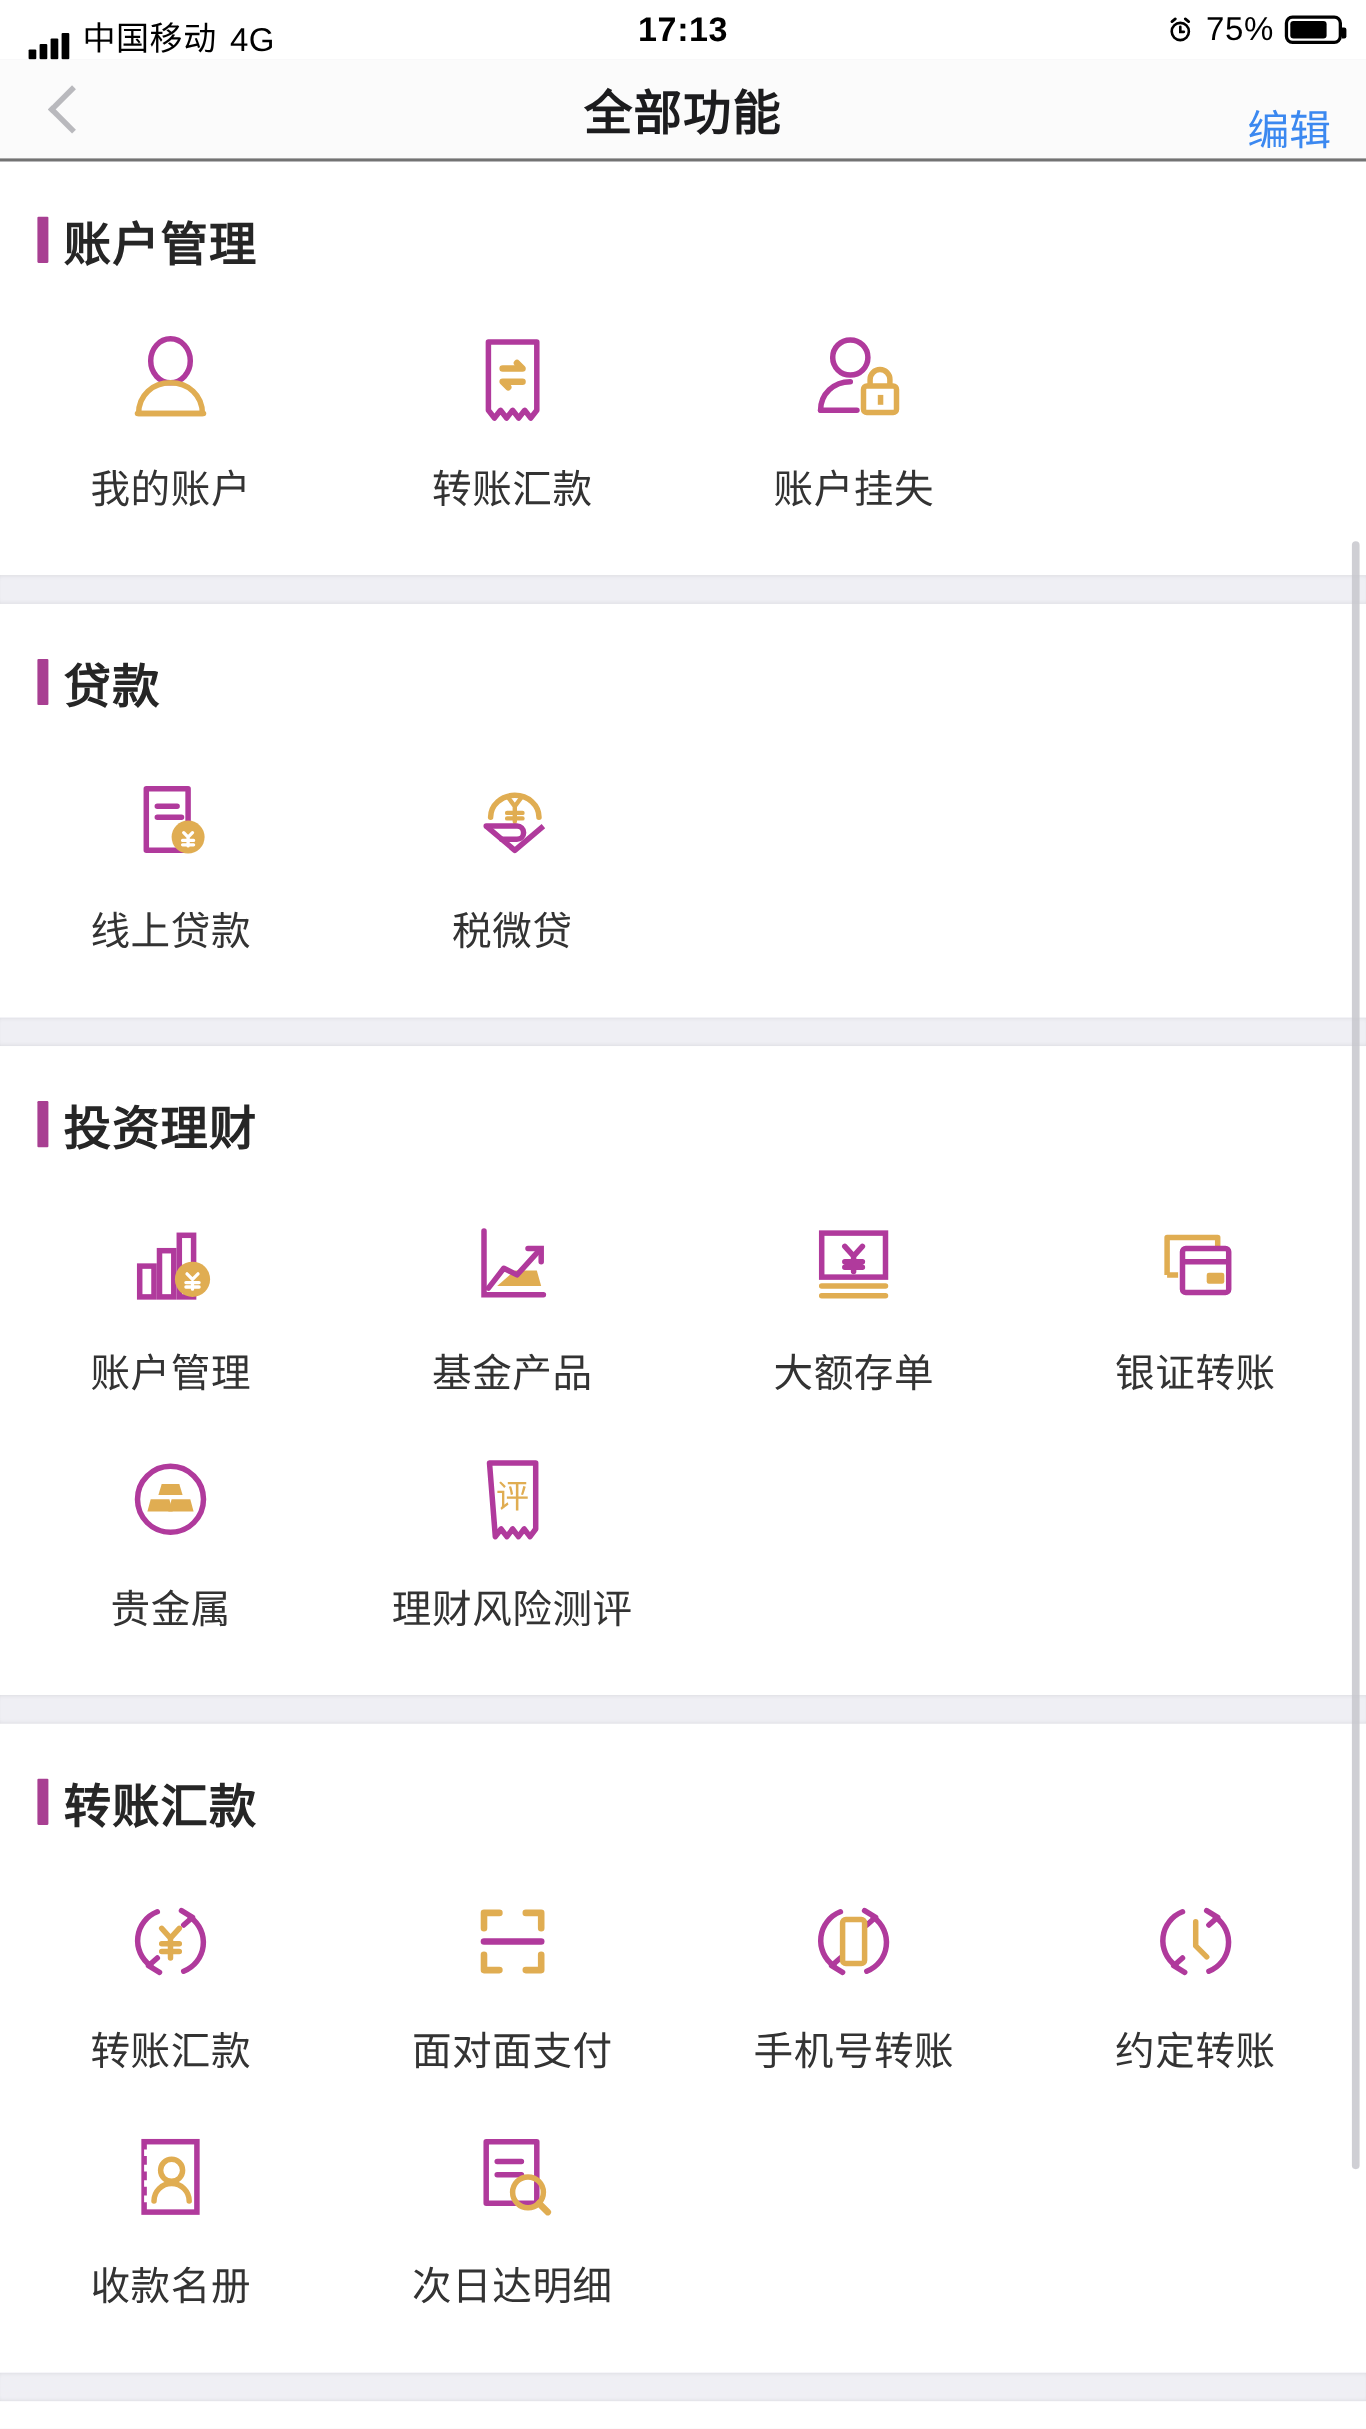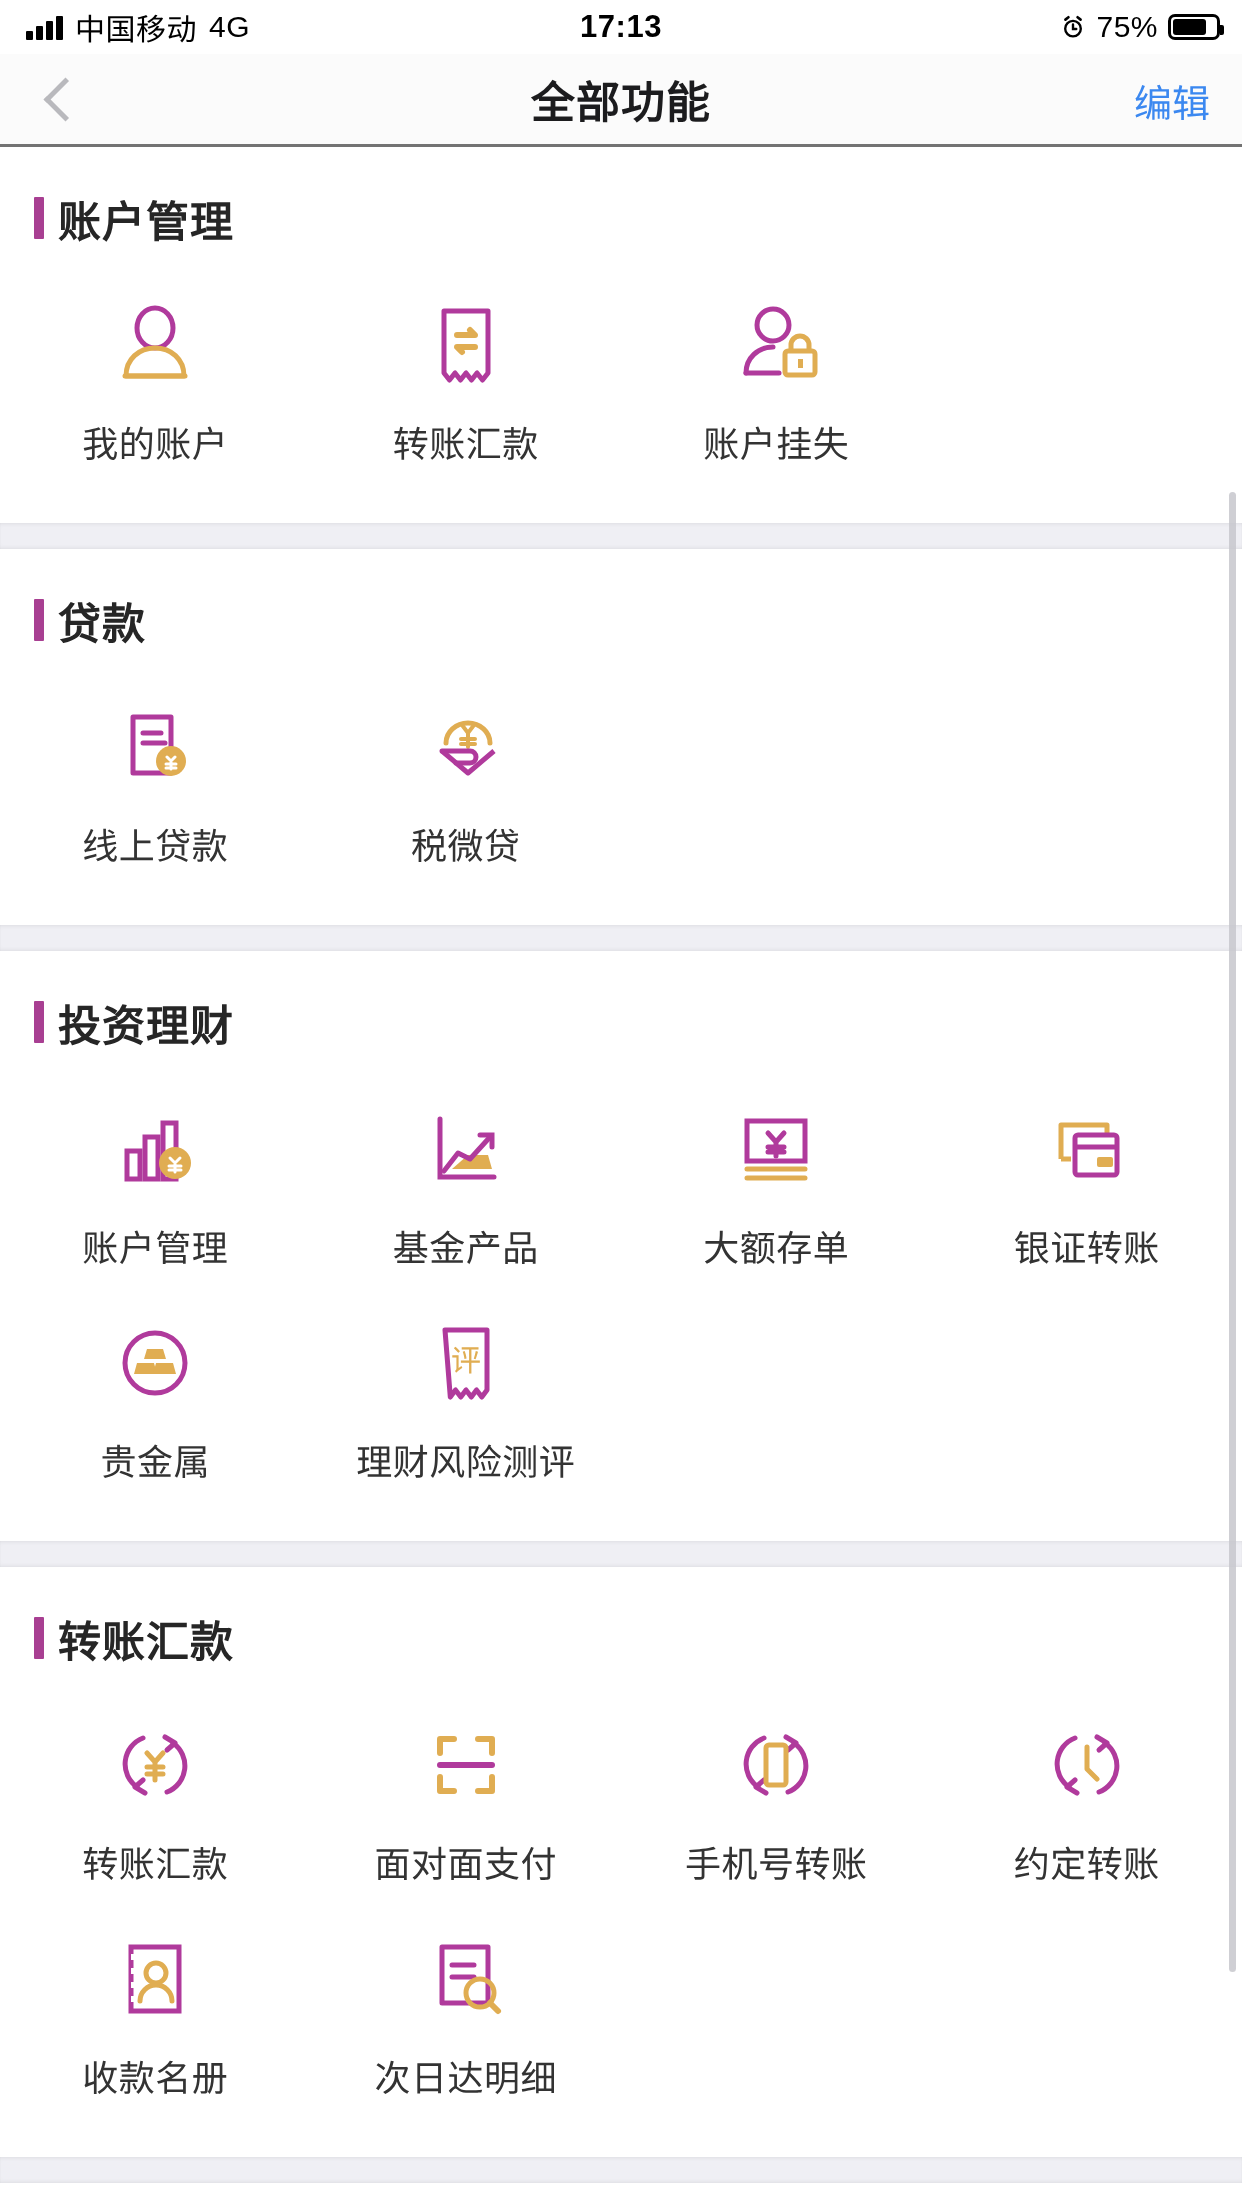--- a/index.html
+++ b/index.html
@@ -9,21 +9,21 @@
     font-family:"Liberation Sans","DejaVu Sans",sans-serif;
     -webkit-font-smoothing:antialiased;
   }
   .phone{position:relative;width:1242px;height:2208px;background:#efeff4;}
 
   
   .statusbar{
     height:54px;background:#ffffff;position:relative;
     display:flex;align-items:center;
   }
-  .sb-left{position:absolute;left:26px;top:0;height:54px;display:flex;align-items:center;gap:12px;}
+  .sb-left{position:absolute;left:26px;top:0;height:54px;display:flex;align-items:flex-end;gap:12px;}
   .sb-center{position:absolute;left:0;right:0;top:0;height:54px;display:flex;align-items:center;justify-content:center;}
   .sb-right{position:absolute;right:22px;top:0;height:54px;display:flex;align-items:center;gap:10px;}
   .sb-text{font-size:30px;color:#000;font-weight:500;letter-spacing:0.5px;}
   .sb-time{font-size:31px;color:#000;font-weight:600;letter-spacing:0.5px;}
   .signal{display:flex;align-items:flex-end;gap:3px;height:26px;}
   .signal i{display:block;width:7px;background:#000;border-radius:1px;}
   .signal i:nth-child(1){height:9px;}
   .signal i:nth-child(2){height:14px;}
   .signal i:nth-child(3){height:19px;}
   .signal i:nth-child(4){height:24px;}
@@ -44,21 +44,21 @@
   .chev{
     width:26px;height:26px;border-left:5px solid #b9b9bd;border-bottom:5px solid #b9b9bd;
     transform:rotate(45deg);
   }
   .nav-title{
     position:absolute;left:0;right:0;top:0;height:90px;
     display:flex;align-items:center;justify-content:center;
     font-size:44px;color:#1c1c1e;font-weight:600;letter-spacing:1px;
   }
   .nav-edit{
-    position:absolute;right:32px;top:1px;height:90px;display:flex;align-items:center;
+    position:absolute;right:32px;top:16px;height:90px;display:flex;align-items:center;
     font-size:38px;color:#3b88f0;
   }
 
   
   .scroll{position:relative;height:2064px;overflow:hidden;background:#efeff4;}
   .section{background:#ffffff;padding:0 0 30px 0;}
   .sec-gap{height:26px;background:#efeff4;
     box-shadow:inset 0 3px 5px -3px rgba(0,0,0,.10), inset 0 -3px 5px -3px rgba(0,0,0,.10);}
 
   .sec-head{display:flex;align-items:center;padding:40px 12px 12px 34px;}

